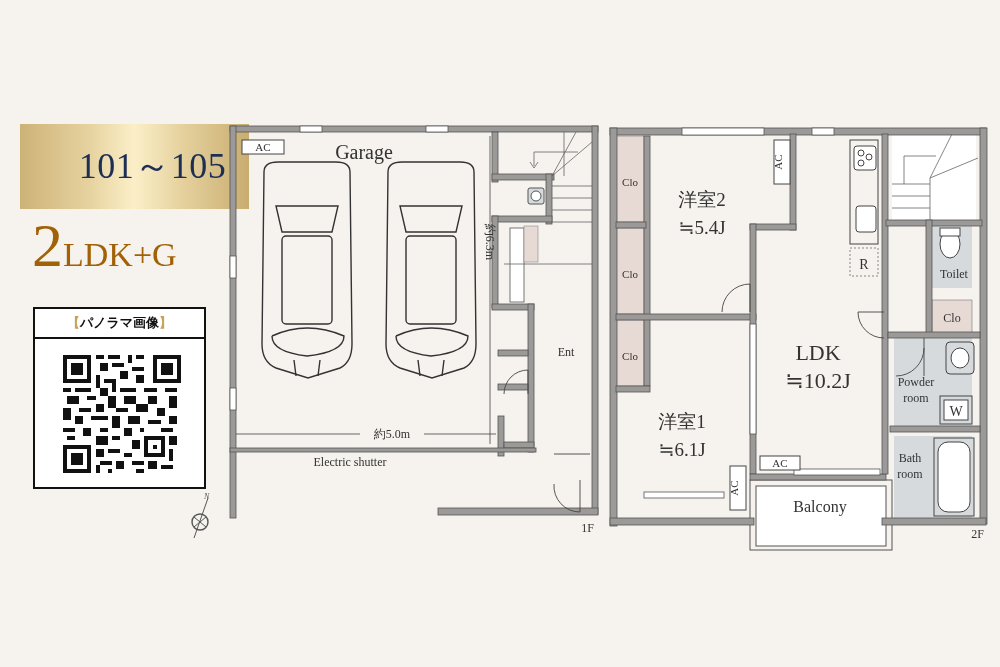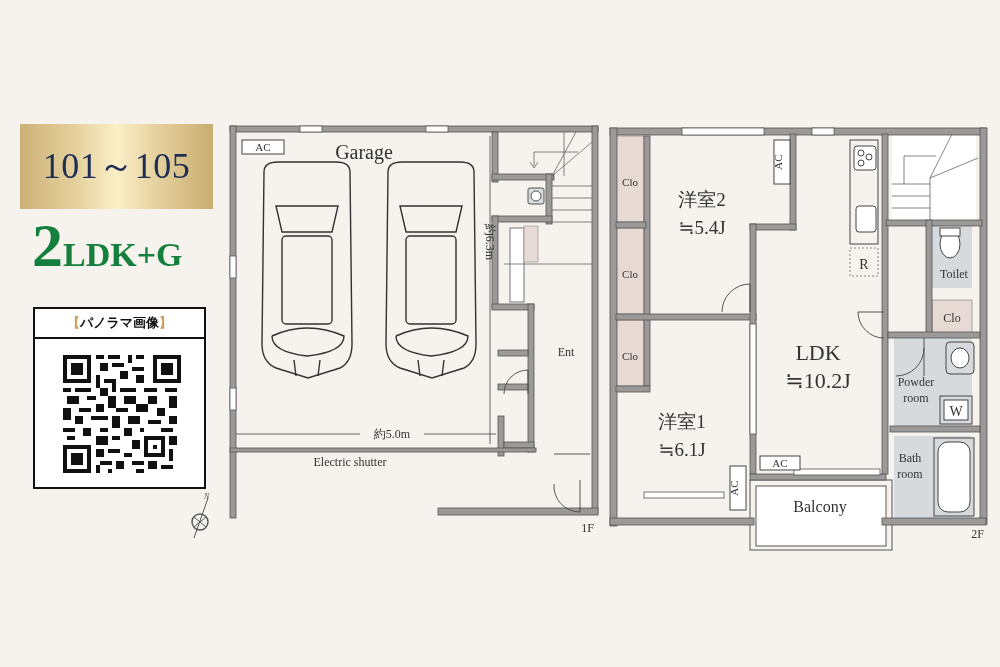--- a/index.html
+++ b/index.html
@@ -1,23 +1,23 @@
 <!DOCTYPE html>
 <html><head>
 <meta charset="utf-8">
 <style>
   html, body { margin:0; padding:0; }
   body { width:1000px; height:667px; background:#f6f2ee; position:relative; overflow:hidden;
          font-family:"DejaVu Serif","Liberation Serif",serif; color:#3c3c3c; }
   .abs { position:absolute; }
   .badge { left:20px; top:124px; width:193px; height:85px;
            background:linear-gradient(90deg,#cdb277 0%,#e6d29f 30%,#fbefc8 50%,#e6d29f 70%,#c9ad70 100%);
-           display:flex; align-items:center; justify-content:center; }
+           display:flex; align-items:center; justify-content:center;padding-left:36px; }
   .badge span { font-family:"Liberation Serif",serif; font-size:36px; color:#1e2f55; letter-spacing:0.5px; }
-  .layout { left:32px; top:214px; font-family:"Liberation Serif",serif; color:#15803d; white-space:nowrap;font-weight:bold; }
+  .layout { left:32px; top:214px; font-family:"Liberation Serif",serif; color:#a16207; white-space:nowrap; }
   .layout .big { font-size:62px; line-height:62px; }
   .layout .small { font-size:34px; }
   .qr-box { left:33px; top:307px; width:173px; height:182px; border:2px solid #111; background:#fff; box-sizing:border-box; }
   .qr-title { height:28px; border-bottom:2px solid #111; display:flex; align-items:center; justify-content:center;
               font-family:"DejaVu Sans",sans-serif; font-size:13px; font-weight:bold; color:#111; }
   .qr-title .br { color:#c9a25a; }
   .qr { position:absolute; left:28px; top:46px; }
   .compass { left:186px; top:492px; }
   svg text { font-family:"Liberation Serif",serif; }
 </style>

